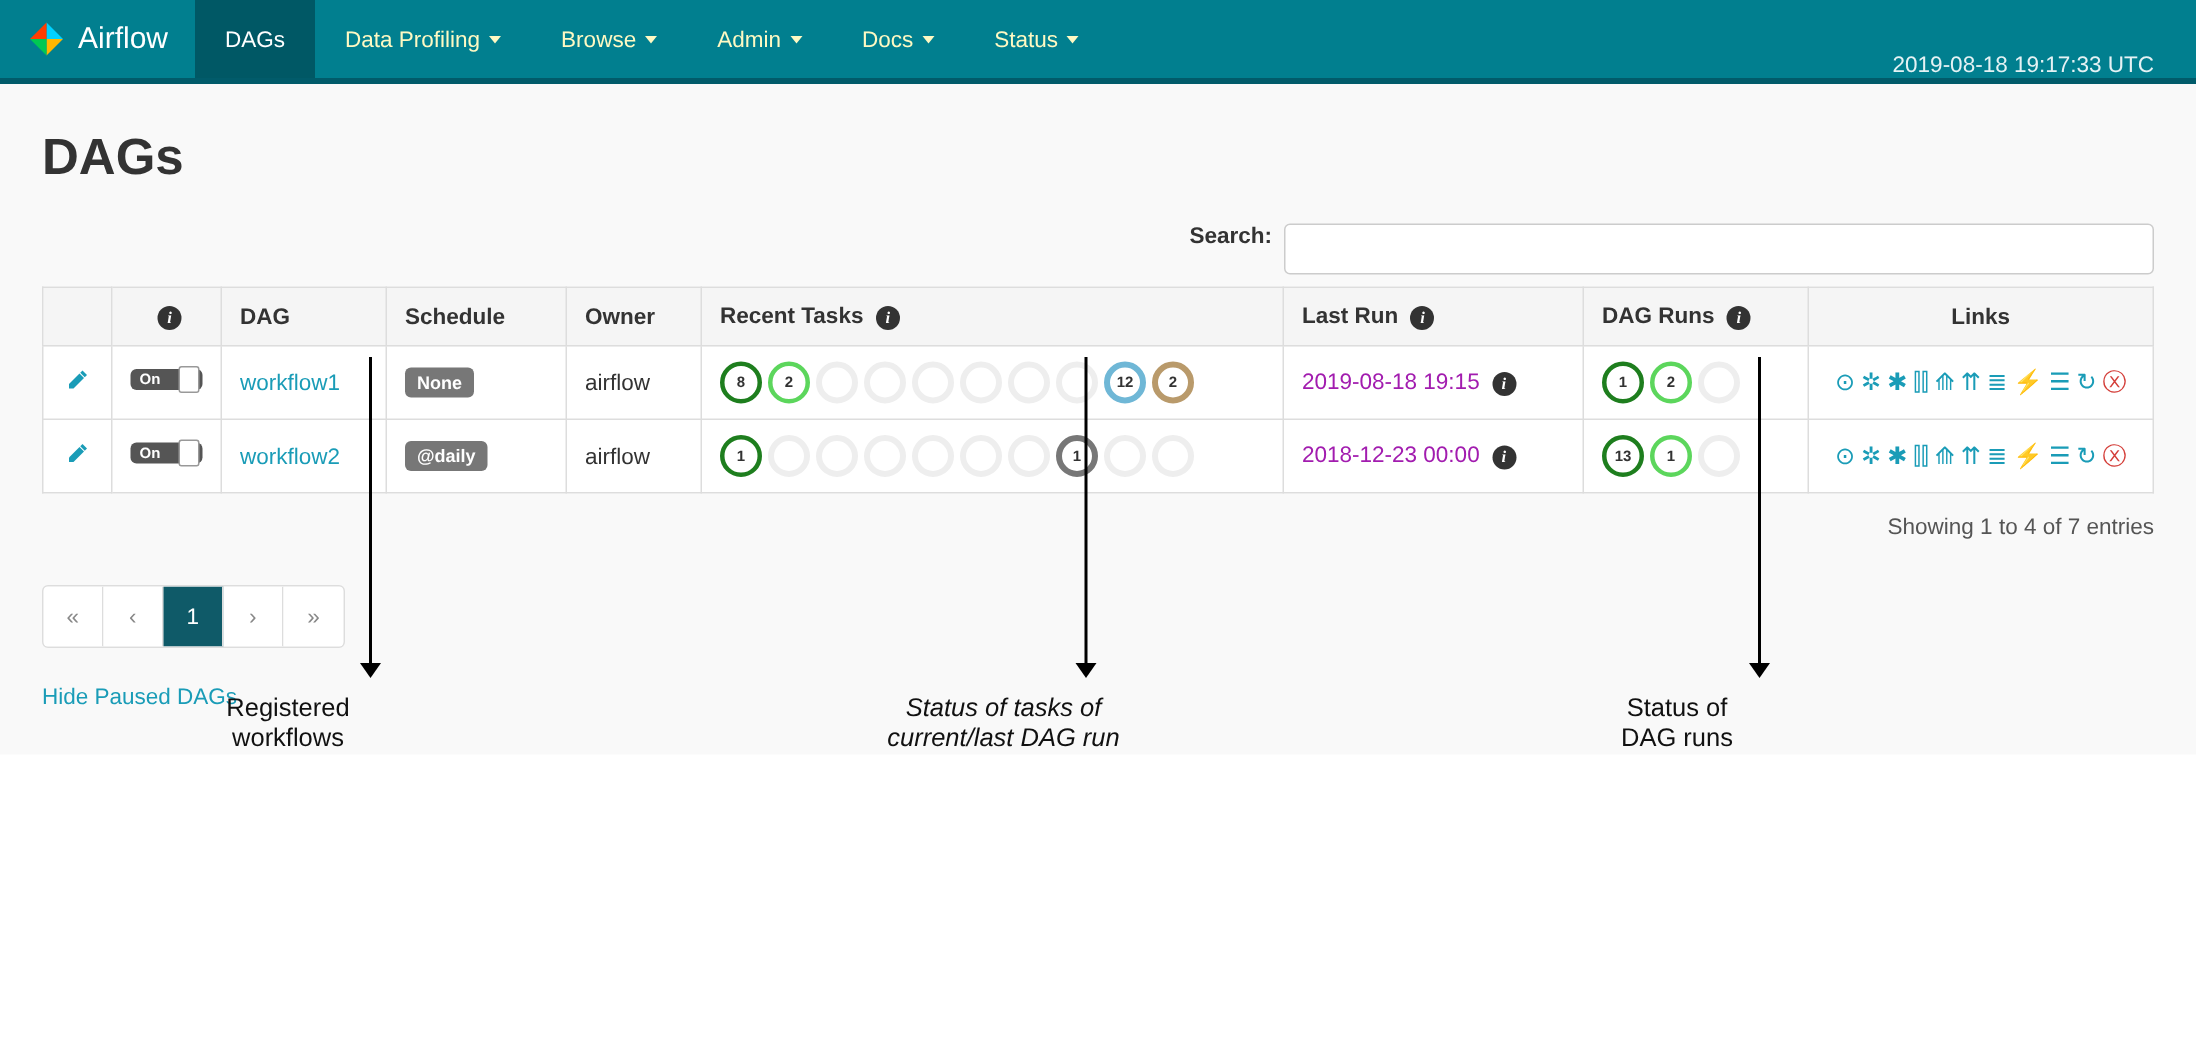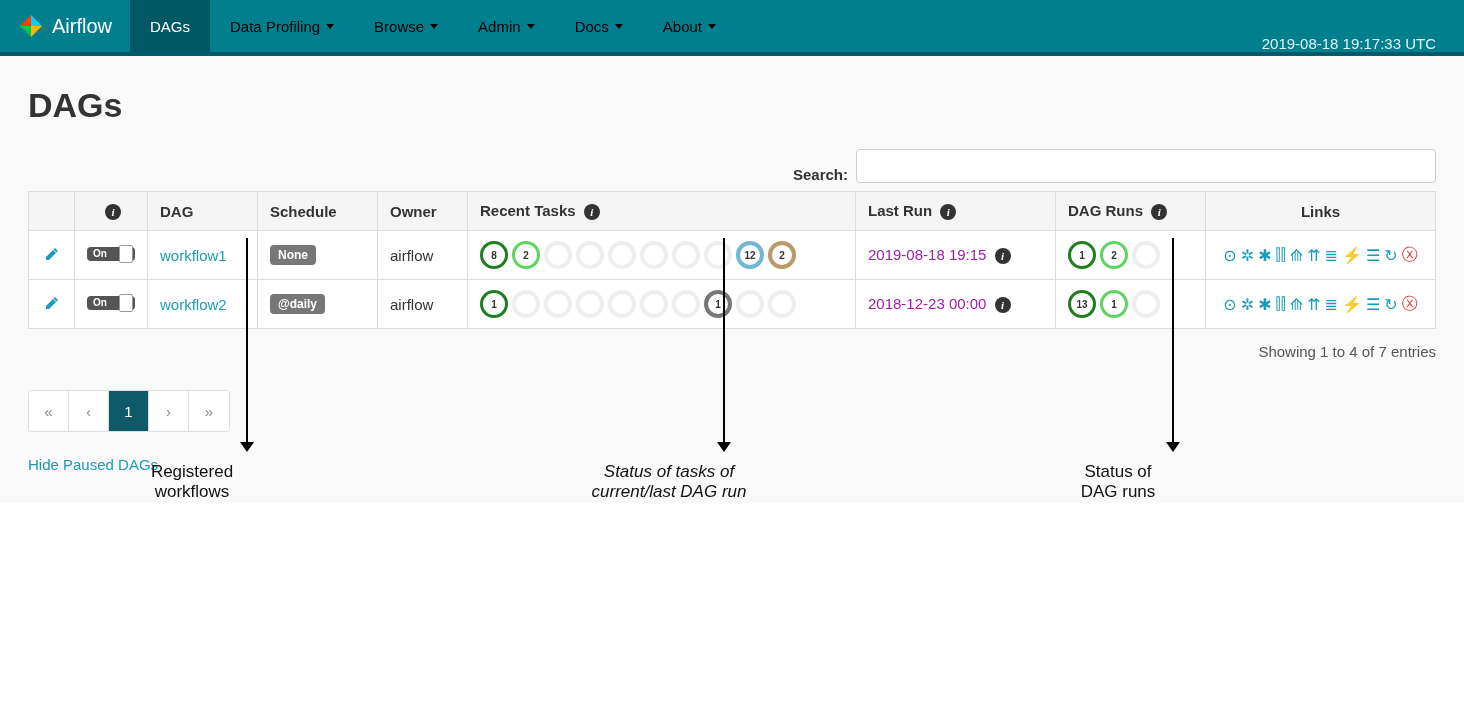--- a/index.html
+++ b/index.html
@@ -24,21 +24,21 @@
     display: flex;
     align-items: center;
     font-size: 20px;
     font-weight: 400;
     color: #fff;
     margin-right: 18px;
   }
   .brand svg { margin-right: 8px; }
   .nav-links { display: flex; align-items: center; height: 100%; }
   .nav-item {
-    color: #000000;
+    color: #fef9c3;
     padding: 0 20px;
     height: 100%;
     display: flex;
     align-items: center;
     cursor: pointer;
     font-size: 15px;
   }
   .nav-item.active {
     background: #005865;
     color: #fff;
@@ -52,21 +52,21 @@
     border-top: 5px solid currentColor;
   }
   .nav-spacer { flex: 1; }
   .clock { color: #e5f2f4; font-size: 15px; padding-right: 10px; margin-top: 34px; }
 
   
   .main { padding: 30px 28px; background: #f9f9f9; }
   .page-title { font-size: 34px; font-weight: 600; color: #333; margin-bottom: 24px; }
 
   .search-row {
-    display: flex; justify-content: flex-end; align-items: flex-end;
+    display: flex; justify-content: flex-end; align-items: flex-start;
     margin-bottom: 8px;
   }
   .search-row label { font-weight: 700; margin-right: 8px; font-size: 15px; }
   .search-row input {
     width: 580px; height: 34px;
     border: 1px solid #ccc; border-radius: 4px;
     padding: 0 10px; font-size: 14px;
   }
 
   table.dags {
@@ -209,21 +209,21 @@
     </div>
     <div class="nav-item">
       <span>Admin</span>
         <span class="caret"></span>
     </div>
     <div class="nav-item">
       <span>Docs</span>
         <span class="caret"></span>
     </div>
     <div class="nav-item">
-      <span>About</span>
+      <span>Status</span>
         <span class="caret"></span>
     </div>
   </div>
   <div class="nav-spacer"></div>
   <div class="clock">2019-08-18 19:17:33 UTC</div>
 </div>
 
 <div class="main">
   <h1 class="page-title">DAGs</h1>
 

